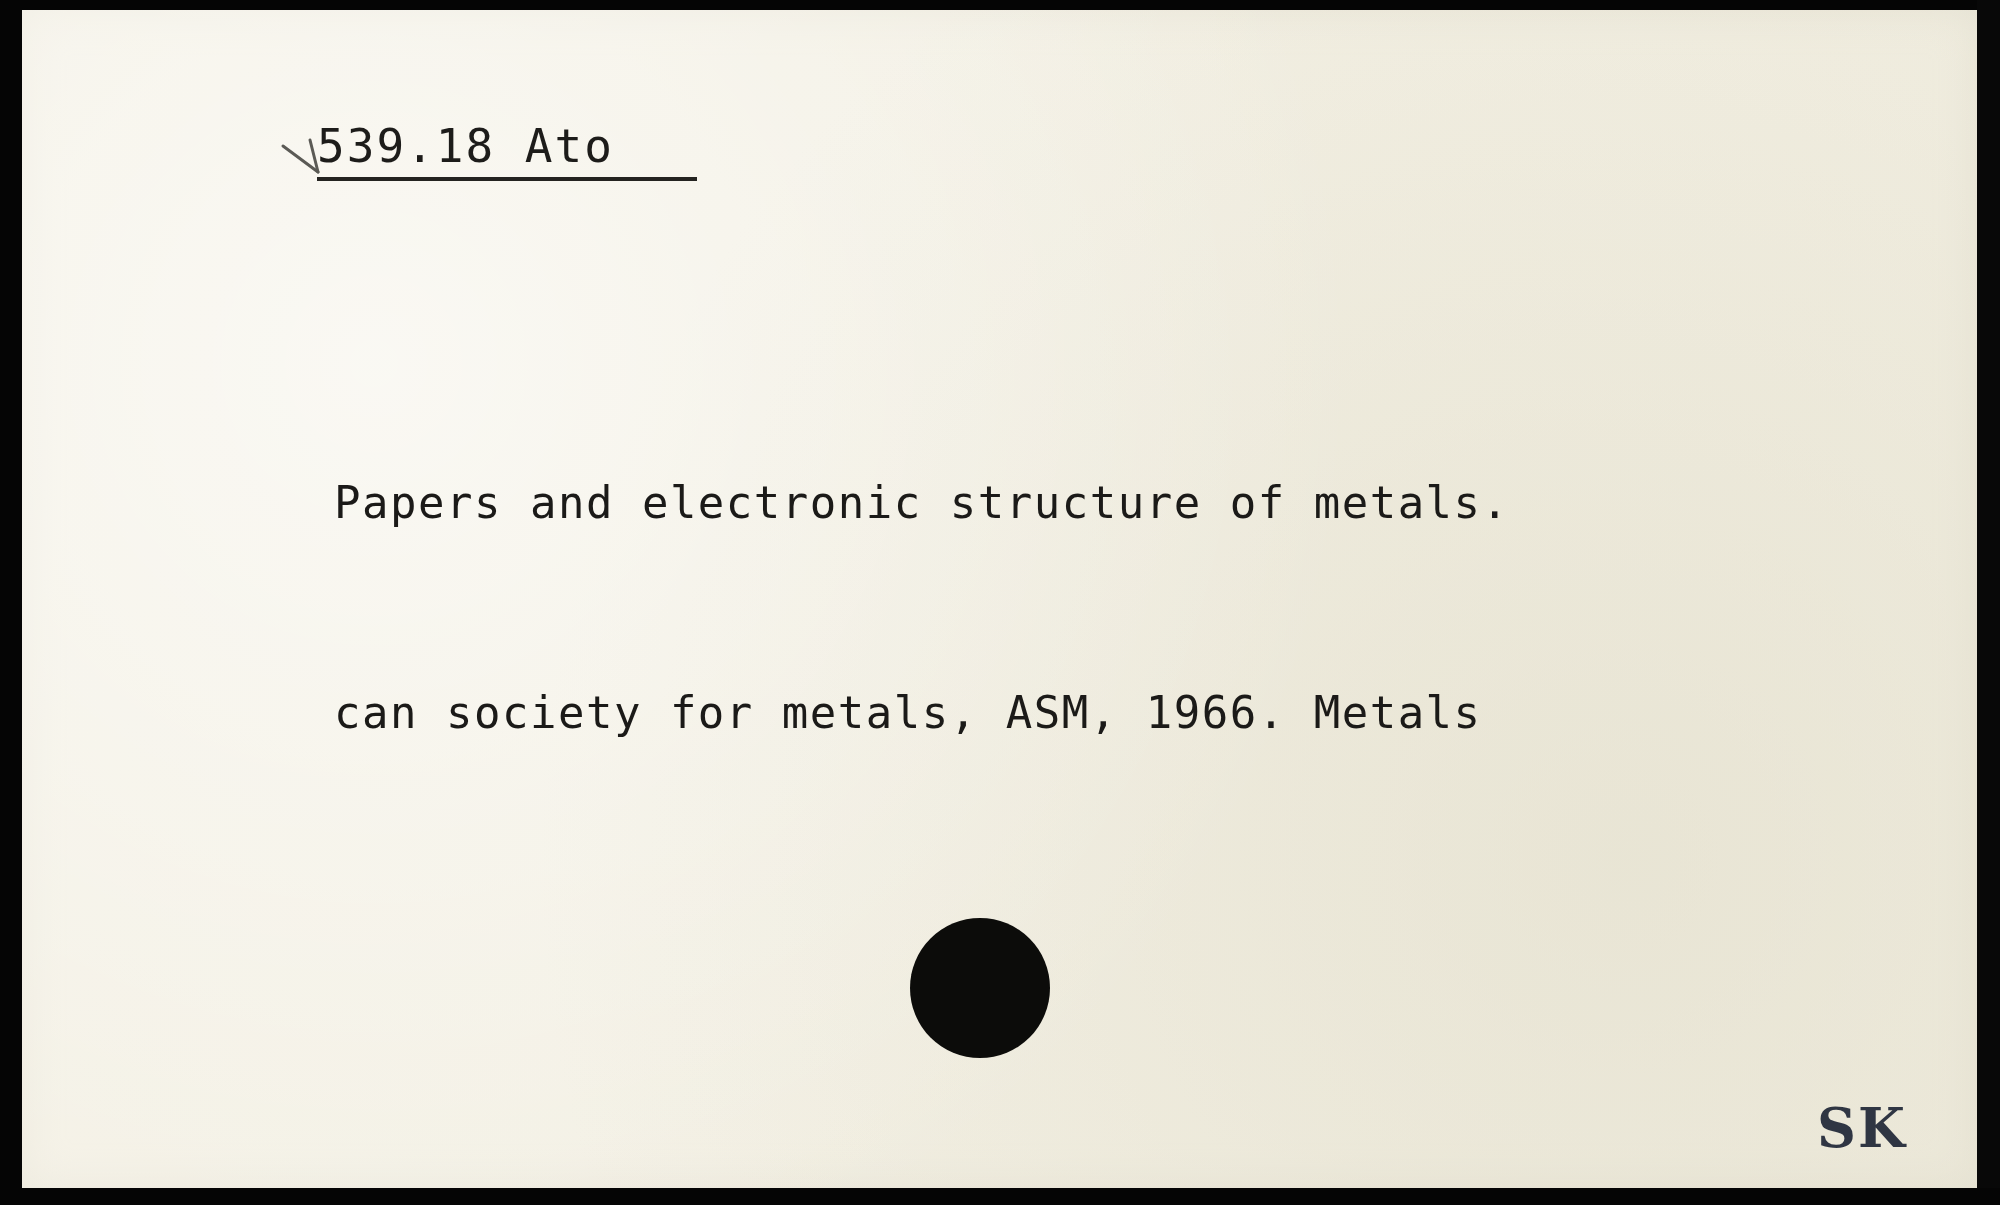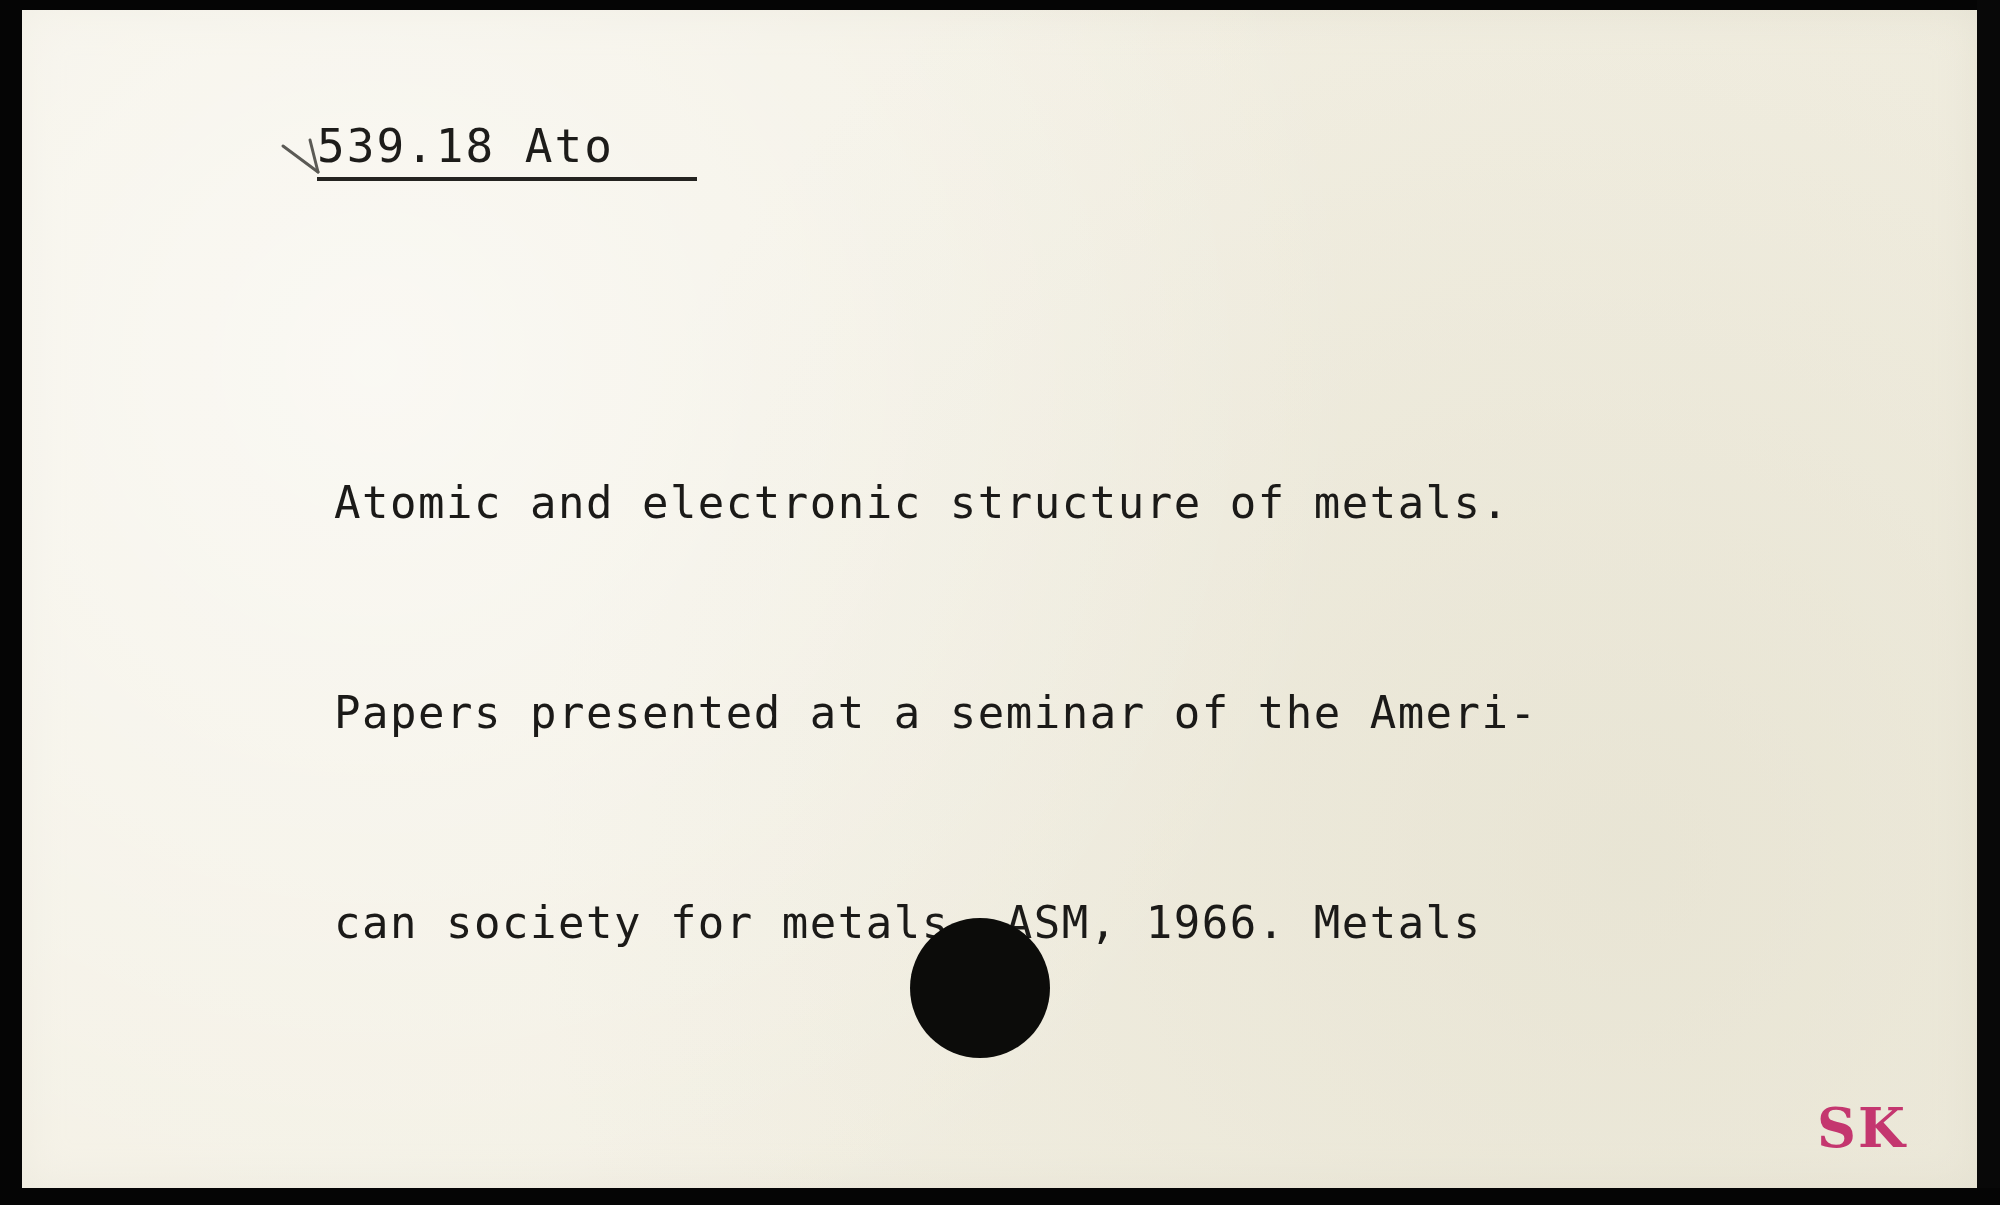--- a/index.html
+++ b/index.html
@@ -127,21 +127,21 @@
 
   
   .stamp {
     position: absolute;
     right: 70px;
     bottom: 28px;
     font-family: "DejaVu Serif", serif;
     font-size: 54px;
     font-weight: 700;
     letter-spacing: 2px;
-    color: #be185d;
+    color: #0f172a;
     opacity: 0.85;
   }
 </style>
 </head>
 <body>
 
 <div class="scan">
 
   <div class="card">
     <div class="card-inner">
@@ -153,22 +153,21 @@
           <path d="M38 34 L30 2" stroke="#5b5a55" stroke-width="3" fill="none" stroke-linecap="round"></path>
         </svg>
       </div>
 
       <div class="callno">
         <div class="callno-line1">539.18 Ato</div>
         <div class="callno-rule"></div>
       </div>
 
       <div class="body-text">
-        <div>Atomic and electronic structure of metals.</div>
-        <div>Papers presented at a seminar of the Ameri-</div>
+        <div>Papers and electronic structure of metals.</div>
         <div>can society for metals, ASM, 1966. Metals</div>
       </div>
 
       <div class="punch-hole"></div>
 
       <div class="stamp">SK</div>
 
     </div>
   </div>
 

